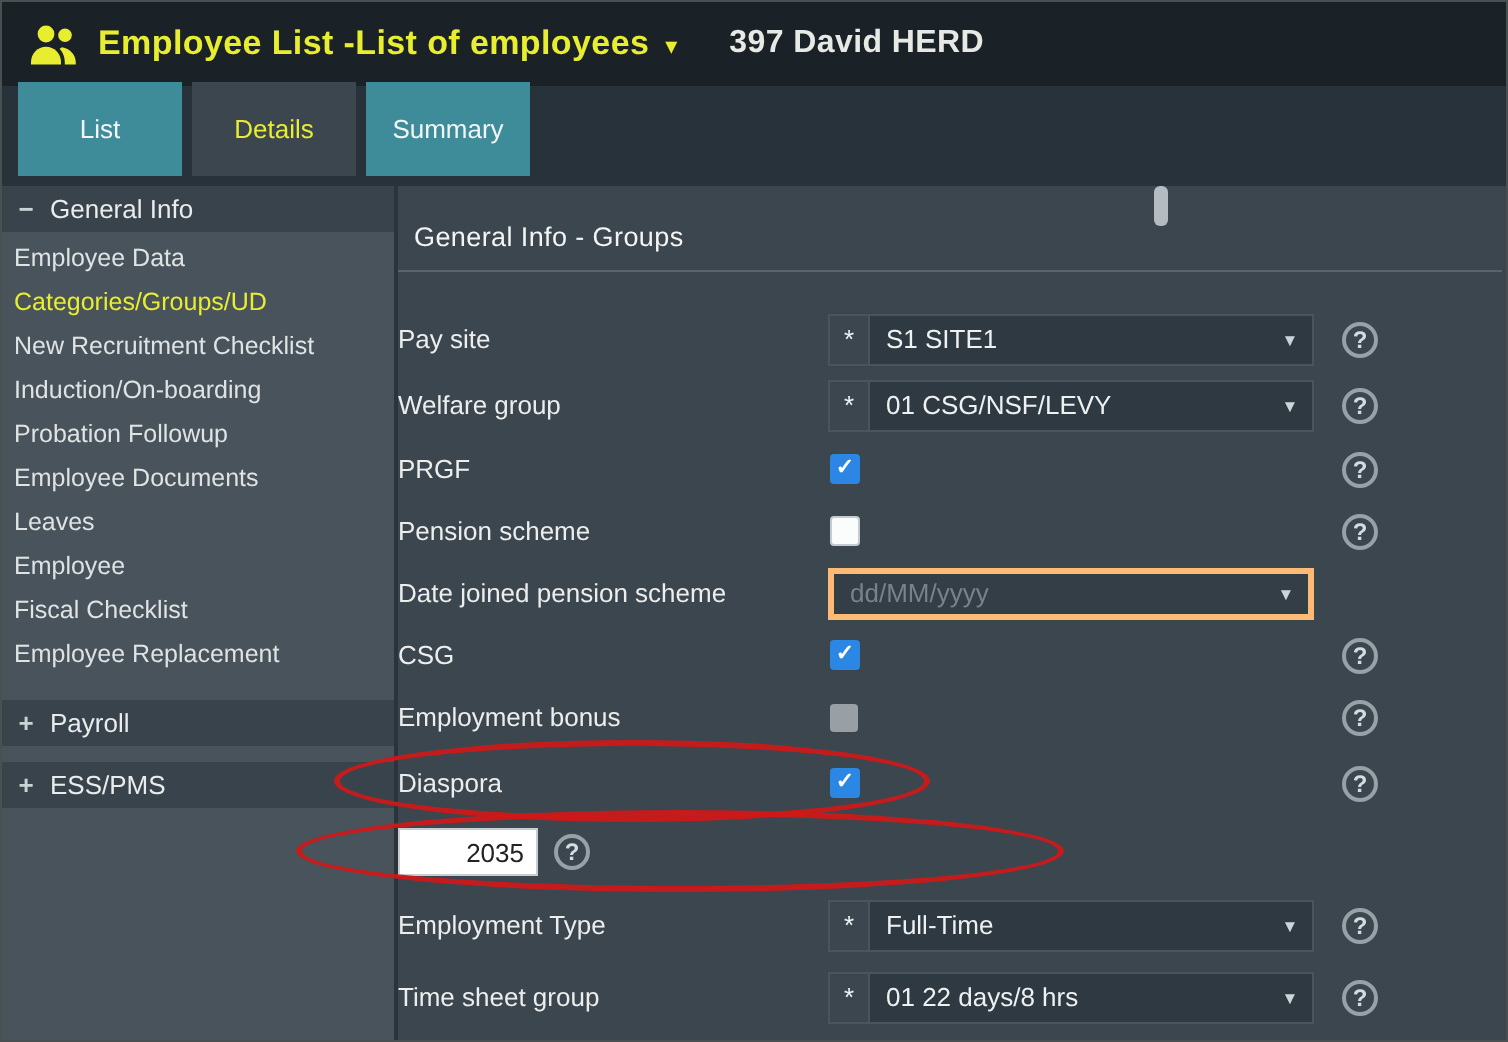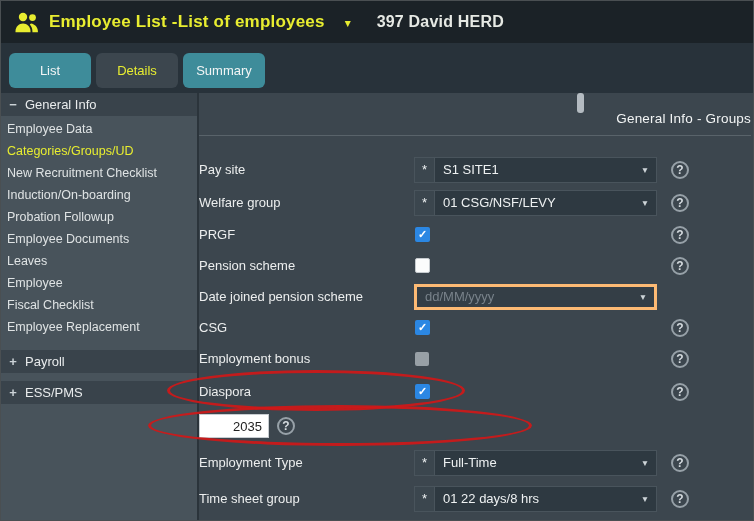--- a/index.html
+++ b/index.html
@@ -8,32 +8,32 @@
     position:relative;width:754px;height:521px;overflow:hidden;
     border:1px solid #4a4f52;background:#3c464e;
     font-family:"Liberation Sans", sans-serif;
   }
   
   .hdr{
     position:absolute;top:0;left:0;right:0;height:42px;background:#1b2227;
     display:flex;align-items:center;padding:0 12px;
   }
   .hdr .appicon{width:28px;height:26px;margin-right:8px;flex:0 0 auto;}
-  .title-wrap{display:flex;align-items:center;gap:20px;}
+  .title-wrap{display:flex;align-items:center;gap:8px;}
   .hdr .title{color:#e8ed30;font-size:17px;font-weight:bold;letter-spacing:.2px;}
   .hdr .tcaret{color:#e8ed30;font-size:12px;padding-top:2px;}
   .hdr .emp{color:#e6e9e4;font-size:16px;font-weight:bold;margin-left:26px;letter-spacing:.2px;}
   
   .tabbar{
     position:absolute;top:42px;left:0;right:0;height:50px;background:#28323a;
     display:flex;align-items:flex-end;padding:0 0 5px 8px;gap:5px;
   }
   .tab{
-    width:82px;height:35px;display:flex;align-items:center;justify-content:center;
-    background:#3e8c9a;color:#f2f5f5;font-size:13px;cursor:pointer;border-radius:6px;
+    width:82px;height:47px;display:flex;align-items:center;justify-content:center;
+    background:#3e8c9a;color:#f2f5f5;font-size:13px;cursor:pointer;
   }
   .tab.active{background:#3c464e;color:#e8ed30;}
   
   .sidebar{
     position:absolute;top:92px;left:0;bottom:0;width:198px;background:#48535b;
     border-right:2px solid #2b343b;
   }
   .sec{
     height:23px;display:flex;align-items:center;gap:7px;padding-left:7px;
     background:#39434b;color:#e9eced;font-size:13px;cursor:pointer;
@@ -47,21 +47,21 @@
   }
   .navitem.selected{color:#e8ed30;}
   
   .main{position:absolute;top:92px;left:198px;right:0;bottom:0;background:#3c464e;}
   .scroll-thumb{
     position:absolute;left:378px;top:0px;width:7px;height:20px;
     background:#b4bbc1;border-radius:3px;
   }
   .panel-title{
     position:absolute;top:18px;left:0;right:2px;padding:0 0 9px 8px;
-    border-bottom:1px solid #59636a;color:#f3f5f5;font-size:13.5px;letter-spacing:.2px;text-align:right;
+    border-bottom:1px solid #59636a;color:#f3f5f5;font-size:13.5px;letter-spacing:.2px;
   }
   .rows{position:absolute;top:60px;left:0;right:0;}
   .row{position:relative;display:flex;align-items:center;}
   .h33{height:33px}.h31{height:31px}.h35{height:35px}.h34{height:34px}.h39{height:39px}
   .row>label{width:215px;font-size:13px;color:#eceeee;flex:0 0 auto;}
   
   .select{
     width:243px;height:26px;background:#2e3941;border:1px solid #49545c;
     display:flex;align-items:center;color:#eef1f2;font-size:13px;cursor:pointer;
   }

